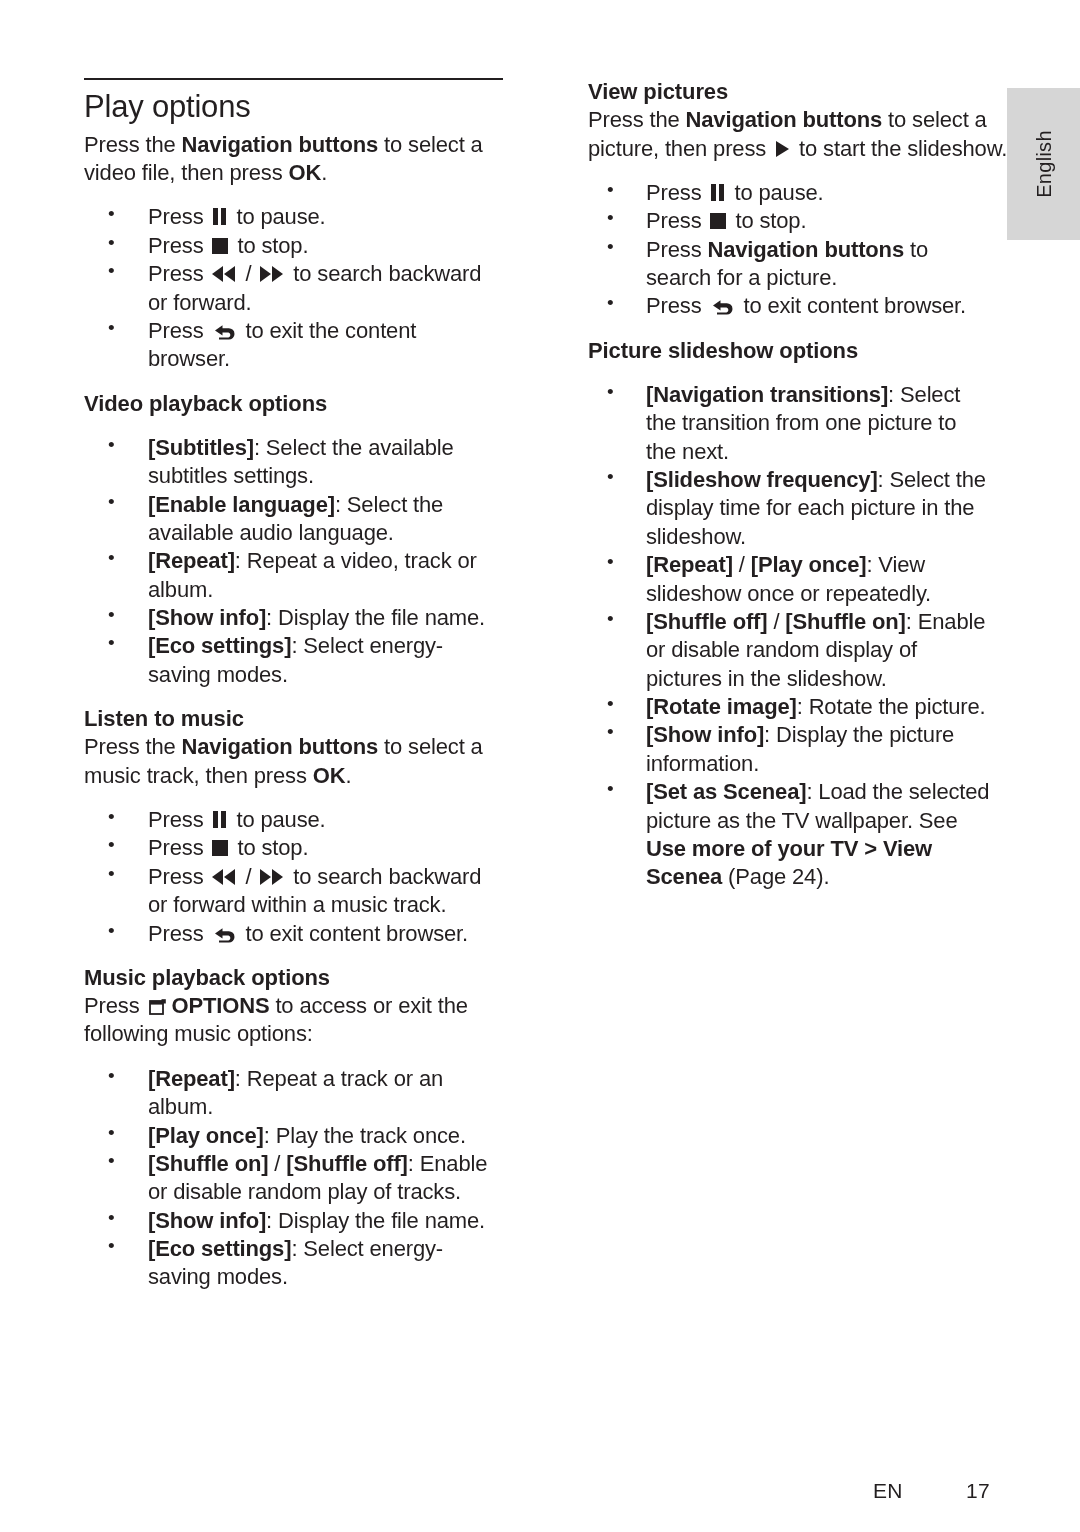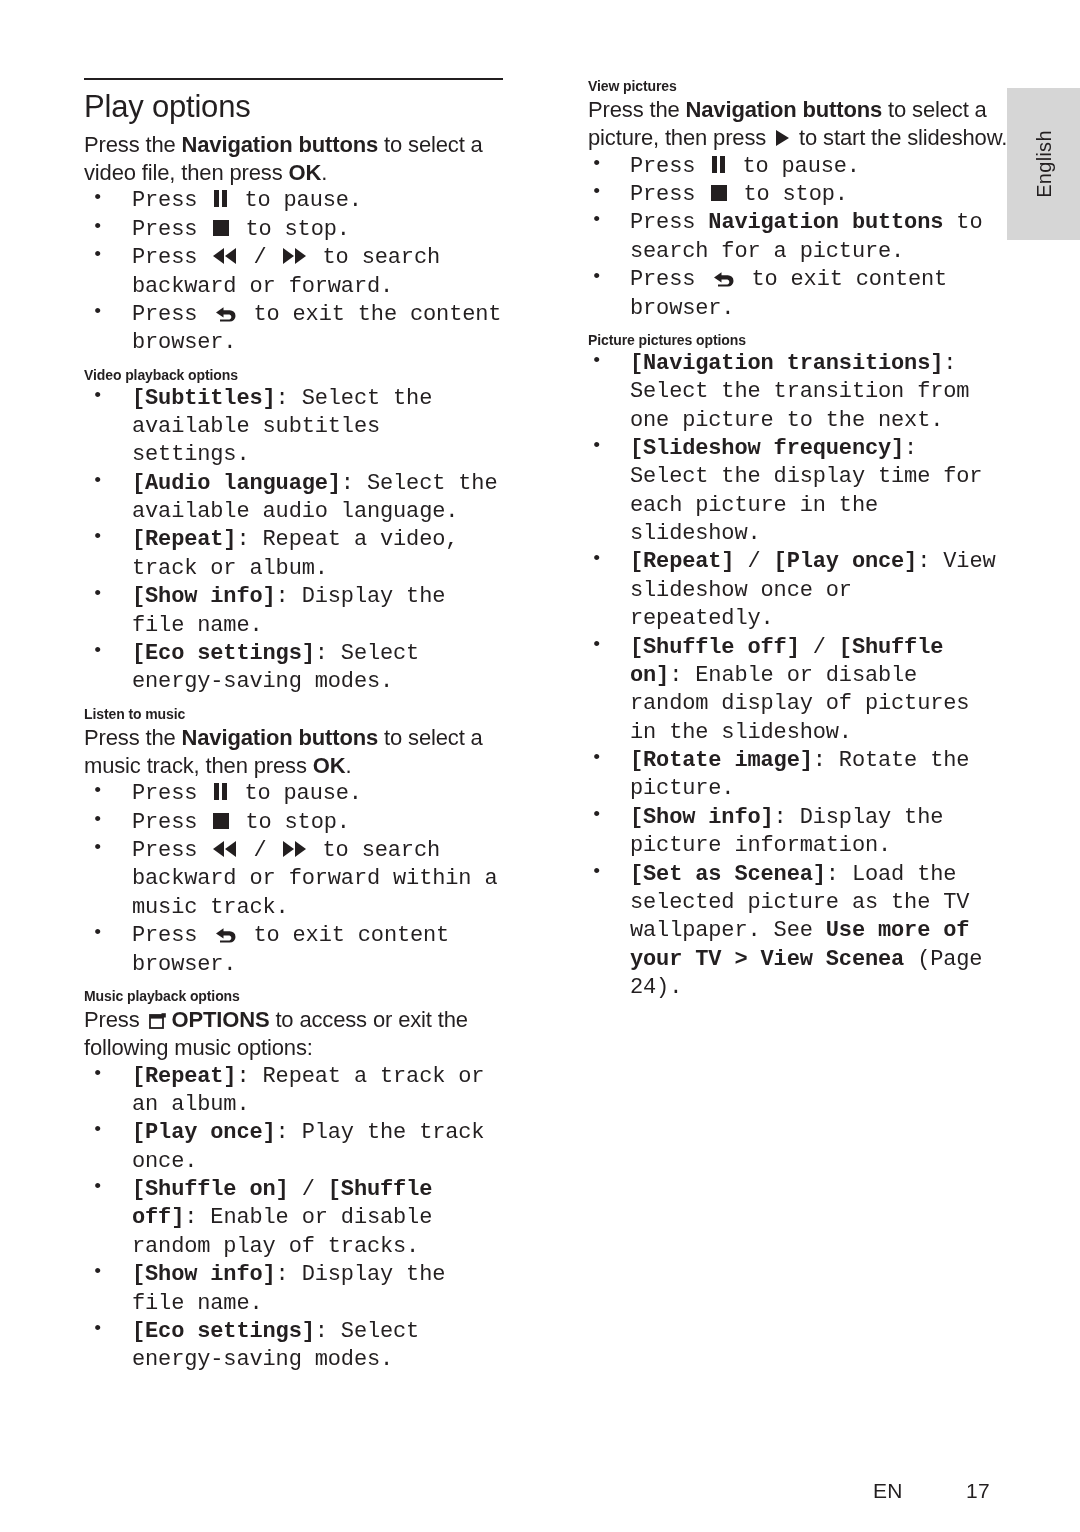--- a/index.html
+++ b/index.html
@@ -54,41 +54,40 @@
 
   h1.page-title {
     font-size: 31px;
     font-weight: normal;
     margin: 0 0 6px 0;
     line-height: 1.15;
     letter-spacing: -0.2px;
   }
 
   h2.sub-head {
-    font-size: 14px;
+    font-size: 22px;
     font-weight: bold;
     margin: 9px 0 0 0;
     line-height: 1.28;
     letter-spacing: -0.1px;
   }
   .col-right .first-head { margin-top: 0; }
 
   p.para {
     font-size: 22px;
     font-weight: normal;
     margin: 0;
     line-height: 1.29;
     letter-spacing: -0.15px;
   }
 
   ul.bullets {
     list-style: none;
-    margin: 0;
+    margin: 16px;
     padding: 0;
-    font-family: Liberation Mono, monospace;
   }
   ul.bullets > li {
     position: relative;
     font-size: 22px;
     line-height: 1.29;
     letter-spacing: -0.15px;
     margin: 0;
   }
   
   .col-left ul.bullets > li {
@@ -214,21 +213,21 @@
     <li><span>Press </span><span class="ic ic-stop"></span><span> to stop.</span></li>
     <li><span>Press </span><span class="ic ic-rew"><i></i><i></i></span><span> / </span><span class="ic ic-ff"><i></i><i></i></span><span> to search backward or forward.</span></li>
     <li><span>Press </span><span class="ic ic-back"><svg width="22" height="16" viewBox="0 0 22 16">
             <path d="M9.5 1.2 L2.0 6.4 L9.5 11.6 L9.5 8.6 L15.5 8.6 A2.6 2.6 0 0 1 15.5 13.6 L6.0 13.6 L6.0 15.6 L15.8 15.6 A4.6 4.6 0 0 0 15.8 4.2 L9.5 4.2 Z" fill="#231f20"></path>
           </svg></span><span> to exit the content browser.</span></li>
   </ul>
 
   <h2 class="sub-head">Video playback options</h2>
   <ul class="bullets">
     <li><b>[Subtitles]</b><span>: Select the available subtitles settings.</span></li>
-    <li><b>[Audio language]</b><span>: Select the available audio language.</span></li>
+    <li><b>[Enable language]</b><span>: Select the available audio language.</span></li>
     <li><b>[Repeat]</b><span>: Repeat a video, track or album.</span></li>
     <li><b>[Show info]</b><span>: Display the file name.</span></li>
     <li><b>[Eco settings]</b><span>: Select energy-saving modes.</span></li>
   </ul>
 
   <h2 class="sub-head">Listen to music</h2>
   <p class="para"><span>Press the </span><b>Navigation buttons</b><span> to select a music track, then press </span><b>OK</b><span>.</span></p>
   <ul class="bullets">
     <li><span>Press </span><span class="ic ic-pause"><i></i><i></i></span><span> to pause.</span></li>
     <li><span>Press </span><span class="ic ic-stop"></span><span> to stop.</span></li>
@@ -260,21 +259,21 @@
   <p class="para"><span>Press the </span><b>Navigation buttons</b><span> to select a picture, then press </span><span class="ic ic-play"><i></i></span><span> to start the slideshow.</span></p>
   <ul class="bullets">
     <li><span>Press </span><span class="ic ic-pause"><i></i><i></i></span><span> to pause.</span></li>
     <li><span>Press </span><span class="ic ic-stop"></span><span> to stop.</span></li>
     <li><span>Press </span><b>Navigation buttons</b><span> to search for a picture.</span></li>
     <li><span>Press </span><span class="ic ic-back"><svg width="22" height="16" viewBox="0 0 22 16">
             <path d="M9.5 1.2 L2.0 6.4 L9.5 11.6 L9.5 8.6 L15.5 8.6 A2.6 2.6 0 0 1 15.5 13.6 L6.0 13.6 L6.0 15.6 L15.8 15.6 A4.6 4.6 0 0 0 15.8 4.2 L9.5 4.2 Z" fill="#231f20"></path>
           </svg></span><span> to exit content browser.</span></li>
   </ul>
 
-  <h2 class="sub-head">Picture pictures options</h2>
+  <h2 class="sub-head">Picture slideshow options</h2>
   <ul class="bullets">
     <li><b>[Navigation transitions]</b><span>: Select the transition from one picture to the next.</span></li>
     <li><b>[Slideshow frequency]</b><span>: Select the display time for each picture in the slideshow.</span></li>
     <li><b>[Repeat]</b><span> / </span><b>[Play once]</b><span>: View slideshow once or repeatedly.</span></li>
     <li><b>[Shuffle off]</b><span> / </span><b>[Shuffle on]</b><span>: Enable or disable random display of pictures in the slideshow.</span></li>
     <li><b>[Rotate image]</b><span>: Rotate the picture.</span></li>
     <li><b>[Show info]</b><span>: Display the picture information.</span></li>
     <li><b>[Set as Scenea]</b><span>: Load the selected picture as the TV wallpaper. See </span><b>Use more of your TV &gt; View Scenea</b><span> (Page 24).</span></li>
   </ul>
 

